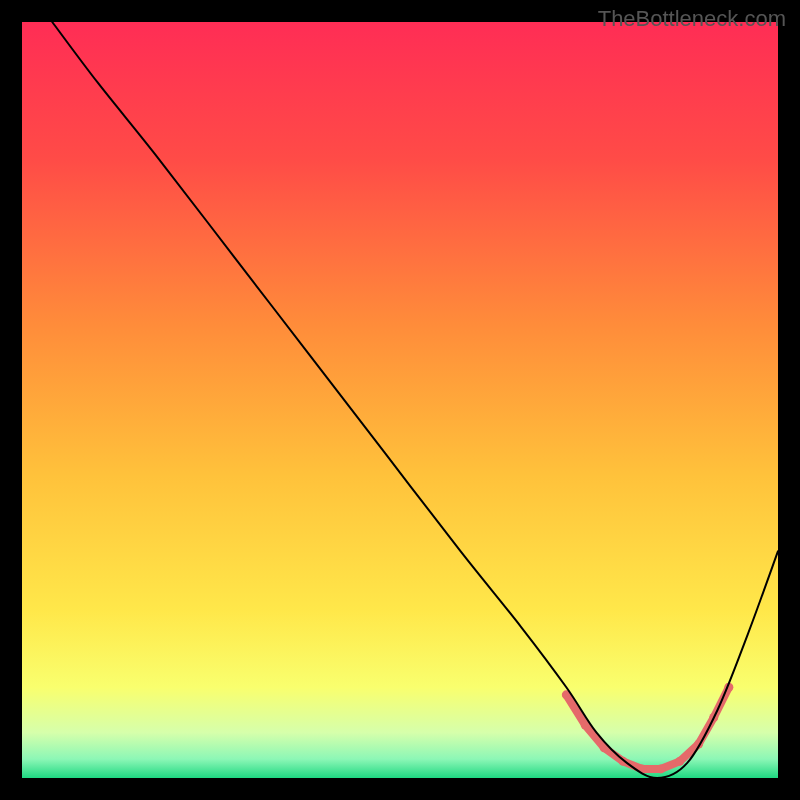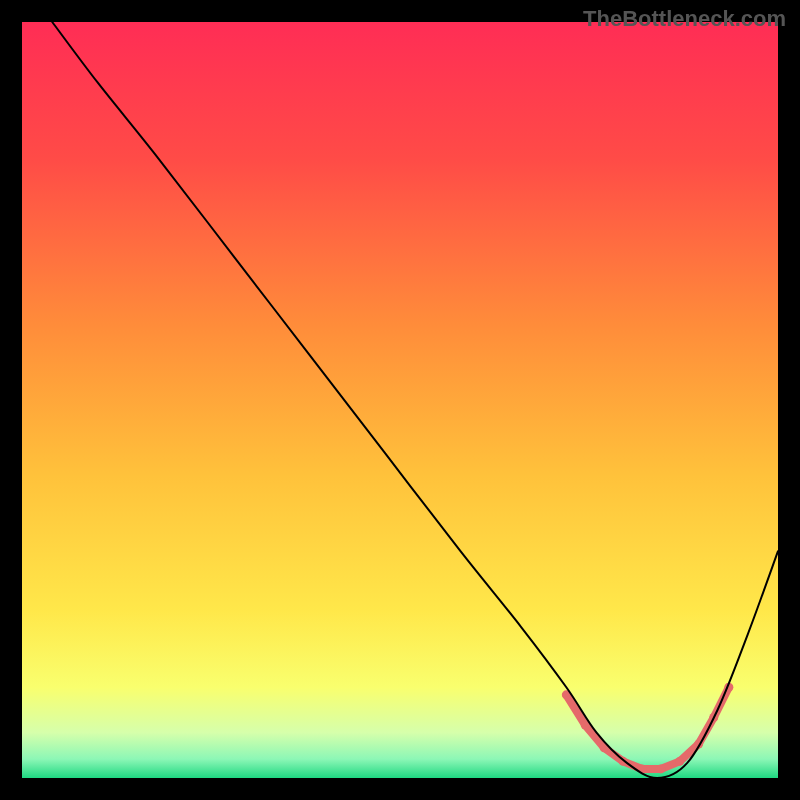--- a/index.html
+++ b/index.html
@@ -20,21 +20,21 @@
     display: block;
     width: 800px;
     height: 800px;
   }
   .watermark {
     position: absolute;
     top: 6px;
     right: 14px;
     color: #555;
     font-size: 22px;
-    font-weight: 700;
+    font-weight: 400;
     pointer-events: none;
     user-select: none;
   }
 </style>
 </head>
 <body>
 
 <div class="chart-wrap">
   <svg class="chart" viewBox="0 0 800 800">
     <defs>

